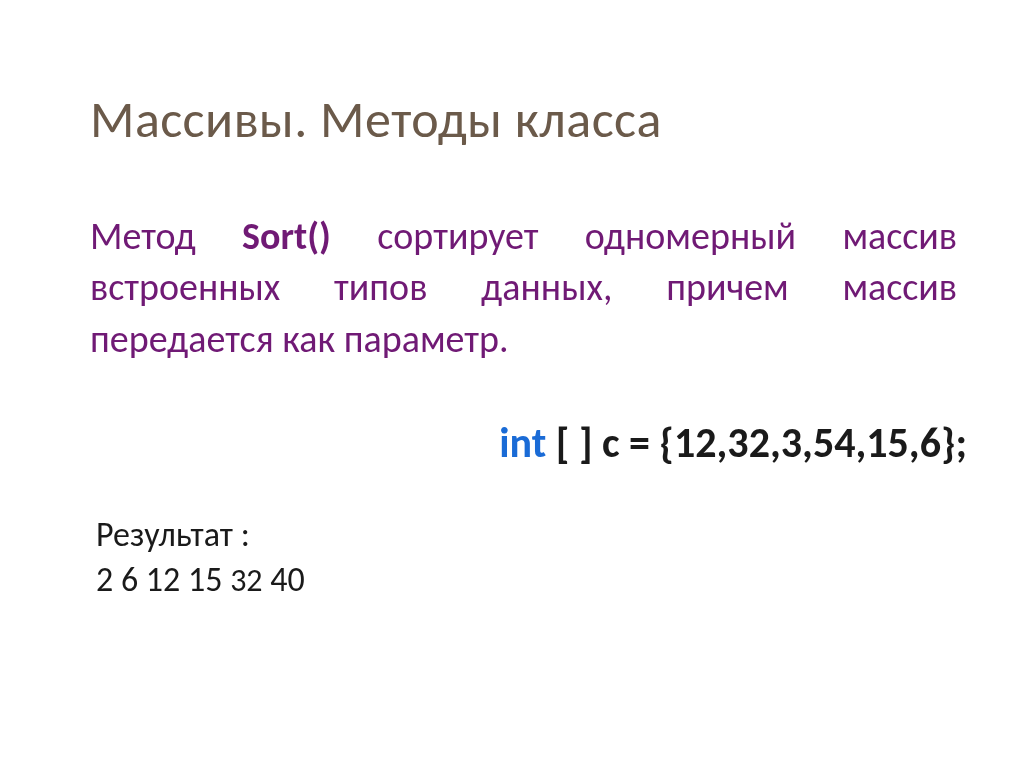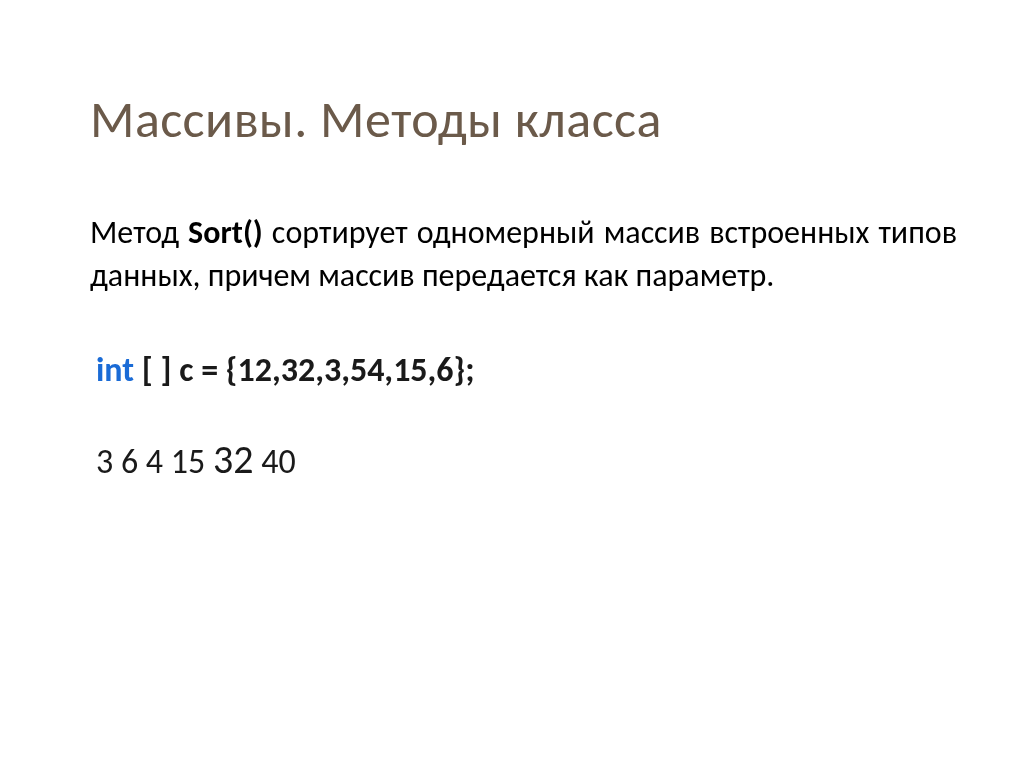--- a/index.html
+++ b/index.html
@@ -22,37 +22,38 @@
       margin-top: 37px;
     }
     .title {
       font-size: 52px;
       color: #6b5a4a;
       font-weight: 400;
       margin-bottom: 60px;
       letter-spacing: 0.5px;
     }
     .description {
-      font-size: 32px;
-      color: #000000;
+      font-size: 38px;
+      color: #701a75;
       line-height: 1.35;
       text-align: justify;
       margin-bottom: 50px;
       padding-right: 10px;
     }
     .method-name {
       font-weight: 700;
     }
     .code-block {
-      font-size: 34px;
+      font-size: 42px;
       color: #1a1a1a;
       line-height: 1.35;
       margin-bottom: 40px;
       font-weight: 600;
       padding-left: 6px;
+      text-align: right;
     }
     .keyword {
       color: #1a6bd6;
       font-weight: 600;
     }
     .class-name {
       color: #1a6bd6;
       font-weight: 600;
     }
     .result-block {
@@ -61,38 +62,39 @@
       line-height: 1.35;
       padding-left: 6px;
     }
     .result-label {
       display: block;
     }
     .result-values {
       display: block;
     }
     .big-num {
-      font-size: 40px;
+      font-size: 32px;
       text-align: center;
     }
   </style>
 </head>
 <body>
 
 <div class="slide">
   <h1 class="title">Массивы. Методы класса</h1>
 
   <p class="description">
     <span>Метод </span><span class="method-name">Sort()</span><span> сортирует одномерный массив встроенных типов данных, причем массив передается как параметр.</span>
   </p>
 
   <div class="code-block">
     <div>
       <span class="keyword">int</span><span> [ ] c = {12,32,3,54,15,6};</span>
     </div>
   </div>
 
   <div class="result-block">
+    <span class="result-label">Результат :</span>
     <span class="result-values">
-      <span>3  6  4  15  </span><span class="big-num">32</span><span>   40</span>
+      <span>2  6  12  15  </span><span class="big-num">32</span><span>   40</span>
     </span>
   </div>
 </div>
 
 </body></html>

